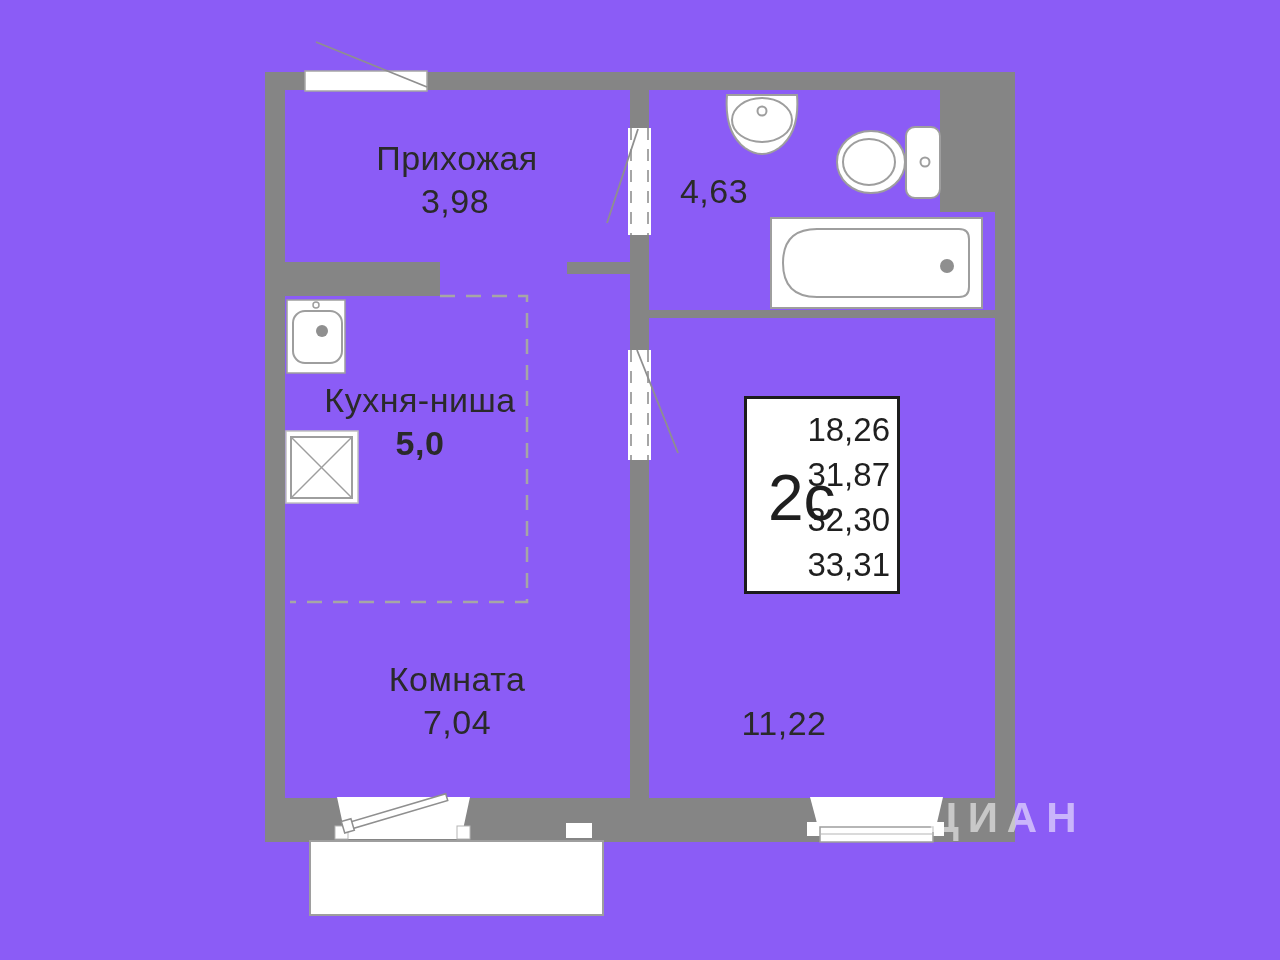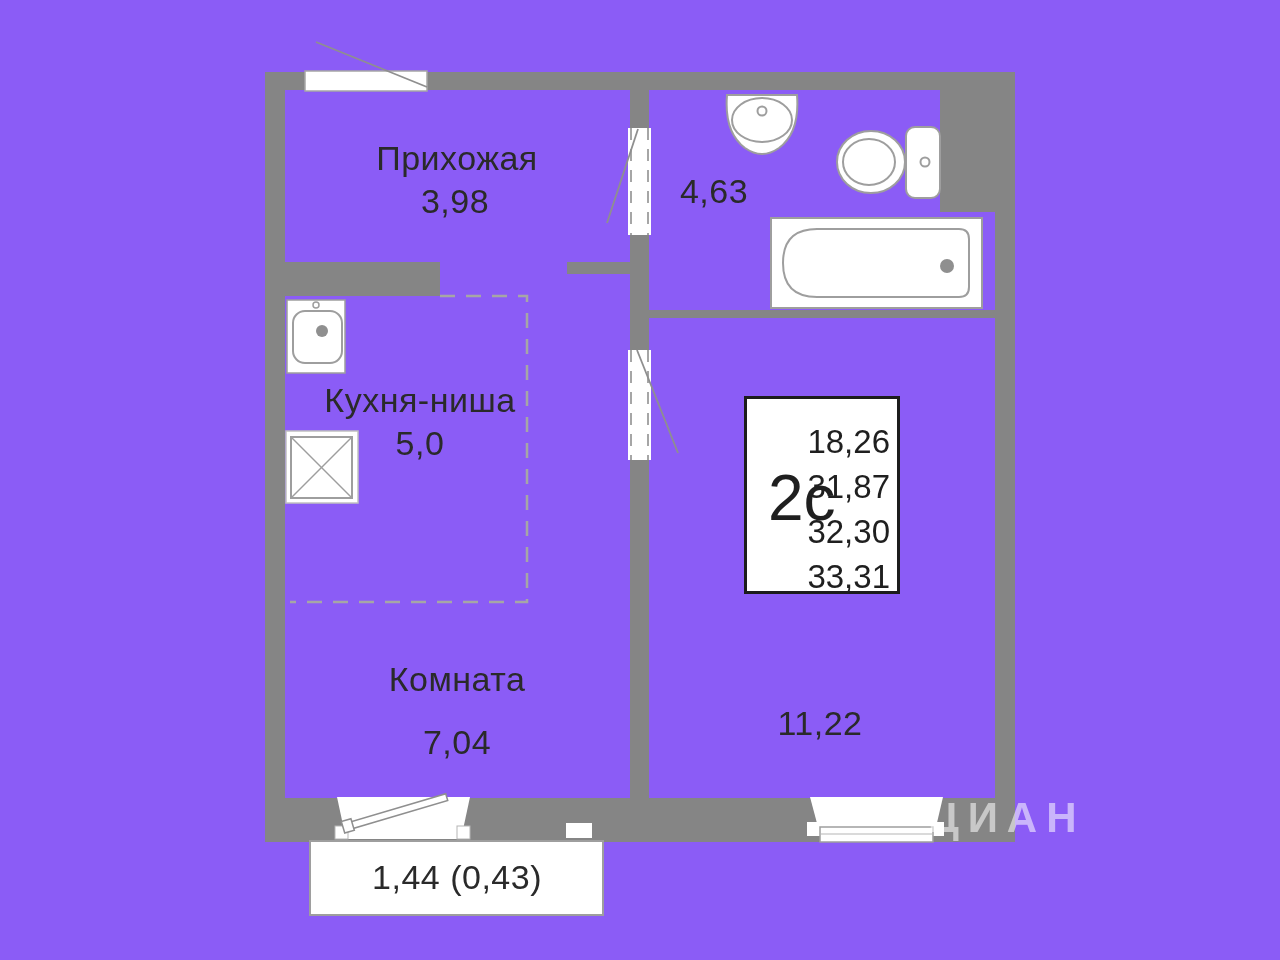--- a/index.html
+++ b/index.html
@@ -13,21 +13,21 @@
     font-size:34px;letter-spacing:.5px;white-space:nowrap;color:#2a2a2a;
   }
   .unit-card{
     position:absolute;left:744px;top:396px;width:156px;height:198px;
     border:3px solid #1c1c1c;background:#ffffff;box-sizing:border-box;
   }
   .unit-type{
     position:absolute;left:21px;top:62px;font-size:64px;letter-spacing:0;color:#1f1f1f;
   }
   .unit-areas{
-    position:absolute;right:7px;top:20px;text-align:right;
+    position:absolute;right:7px;top:8px;text-align:right;
     font-size:33px;line-height:45px;color:#1f1f1f;
   }
   .watermark{
     position:absolute;left:928px;top:794px;width:300px;
     font-size:42px;font-weight:bold;letter-spacing:9px;
     color:rgba(255,255,255,0.55);
   }
 </style>
 </head>
 <body>
@@ -124,28 +124,27 @@
       <line x1="352" y1="437" x2="291" y2="498" stroke-width="1.5"></line>
     </g>
   </svg>
 
   <div class="lbl" style="left:457px;top:158px;">Прихожая</div>
   <div class="lbl" style="left:455px;top:201px;">3,98</div>
 
   <div class="lbl" style="left:714px;top:191px;">4,63</div>
 
   <div class="lbl" style="left:420px;top:400px;">Кухня-ниша</div>
-  <div class="lbl" style="left:420px;top:443px;">5,0</div>
+  <div class="lbl" style="left:420px;top:443px;font-weight:bold;">5,0</div>
 
   <div class="lbl" style="left:457px;top:679px;">Комната</div>
-  <div class="lbl" style="left:457px;top:742px;">7,04</div>
+  <div class="lbl" style="left:457px;top:722px;">7,04</div>
 
-  <div class="lbl" style="left:820px;top:723px;">11,22</div>
+  <div class="lbl" style="left:784px;top:723px;">11,22</div>
 
-  <div class="lbl" style="left:457px;top:877px;">1,44 (0,43)</div>
 
   <div class="unit-card">
     <div class="unit-type">2с</div>
     <div class="unit-areas">
       <div>18,26</div>
       <div>31,87</div>
       <div>32,30</div>
       <div>33,31</div>
     </div>
   </div>

